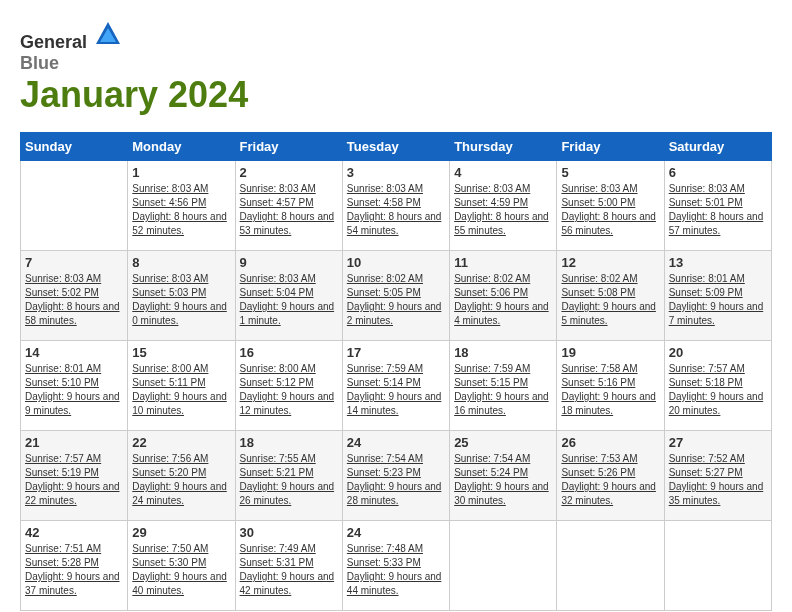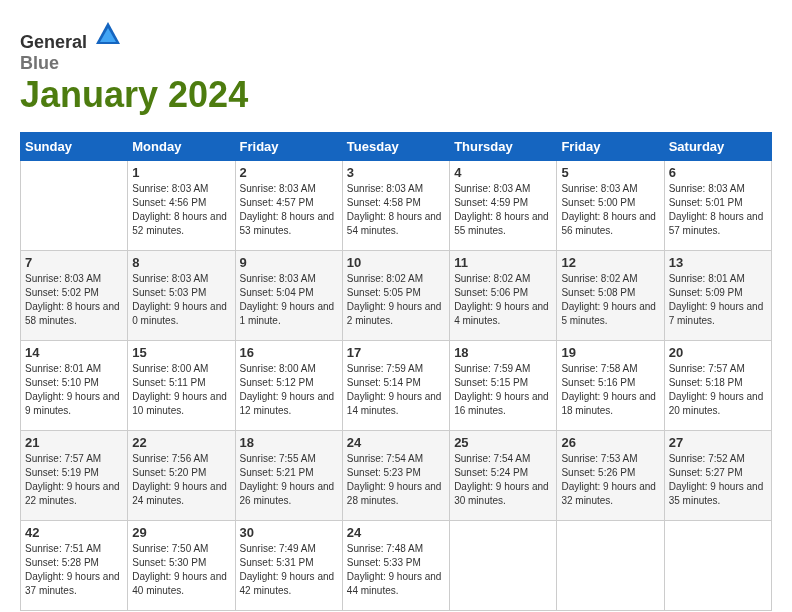--- a/index.html
+++ b/index.html
@@ -73,20 +73,21 @@
     .day-number {
       font-size: 13px;
       font-weight: bold;
       color: #333;
       margin-bottom: 2px;
     }
     .day-info {
       font-size: 10px;
       color: #333;
       line-height: 1.4;
+      text-decoration: underline;
     }
     .empty-cell {
       background: #f9f9f9;
     }
     .row-bg-white { background: #fff; }
     .row-bg-light { background: #f5f5f5; }
   </style>
 </head>
 <body>
 

